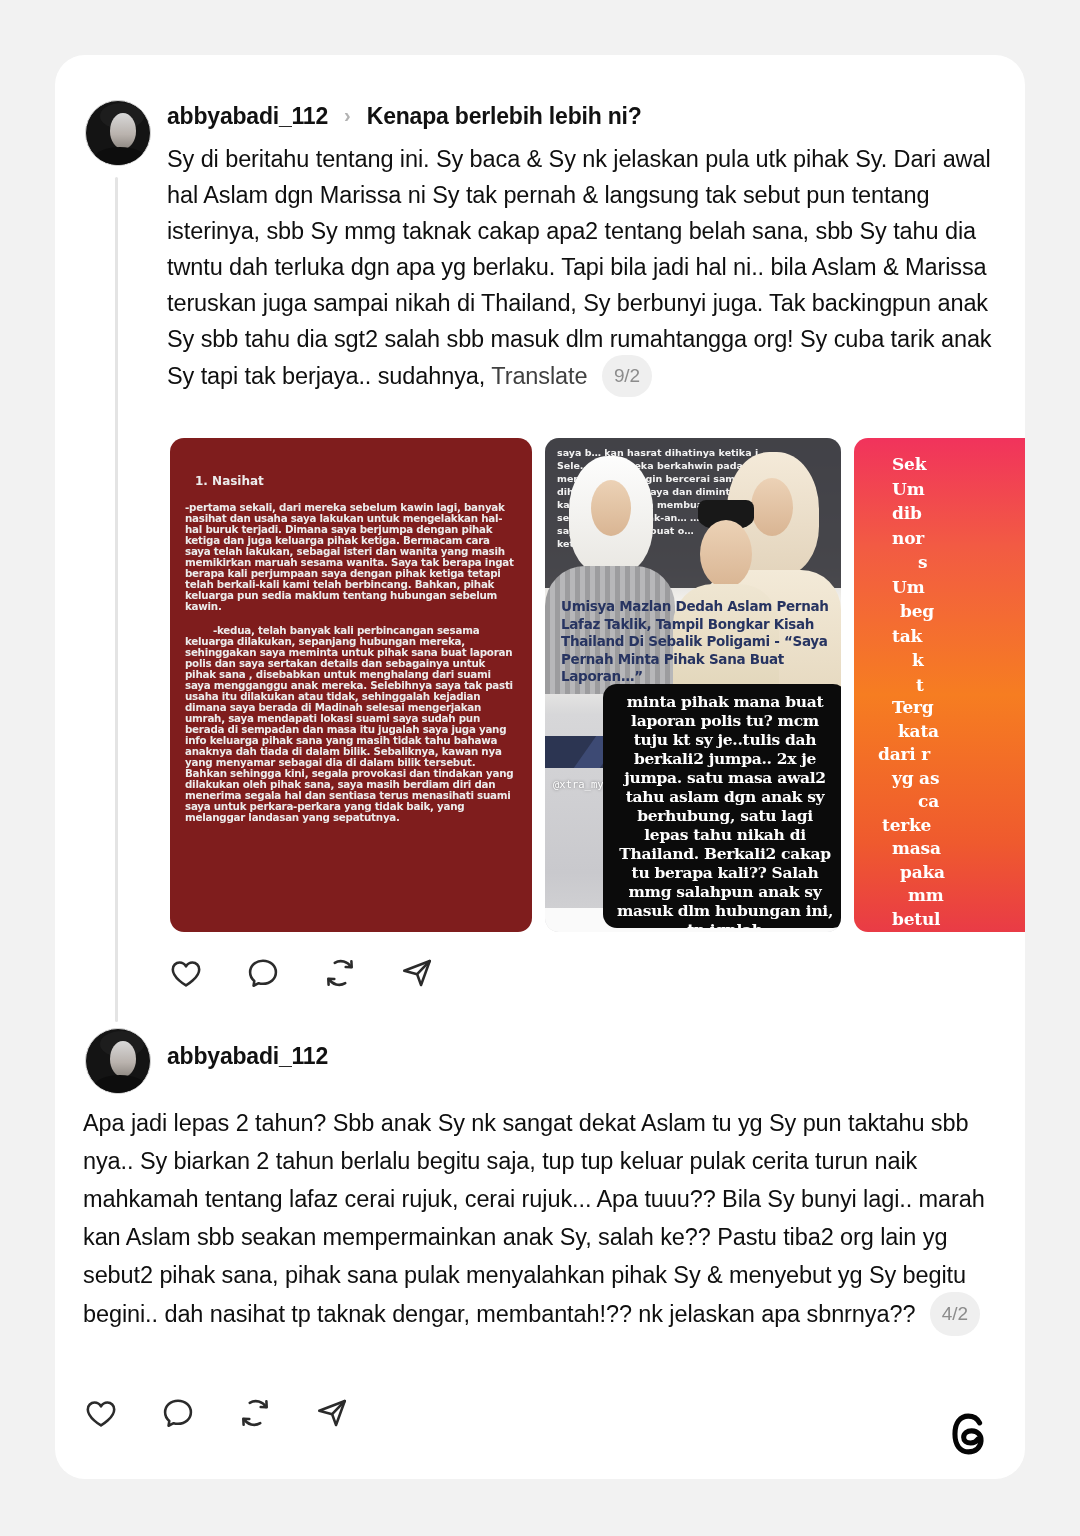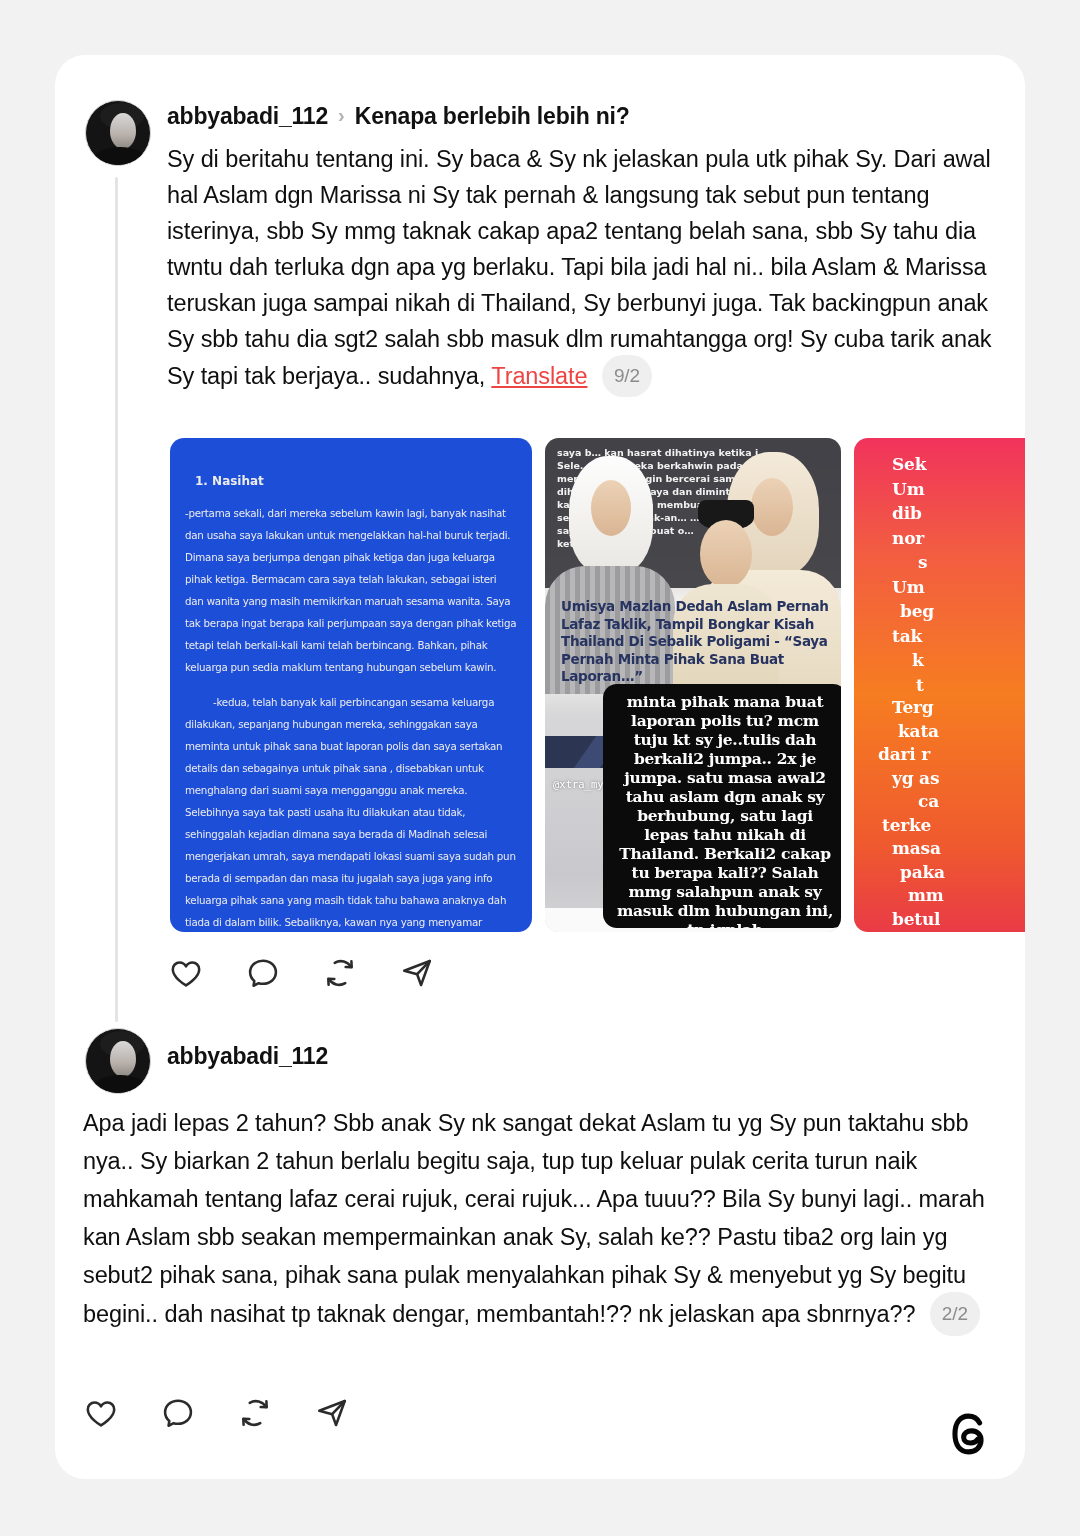--- a/index.html
+++ b/index.html
@@ -24,45 +24,45 @@
     background:linear-gradient(180deg,#d8d8d8 0%,#b9b2ad 60%,#8d8781 100%);
   }
   .avatar .hood{
     position:absolute;left:14px;top:2px;width:44px;height:26px;border-radius:50%;
     background:#1d1d1d;
   }
   .avatar .shoulder{
     position:absolute;left:8px;top:46px;width:52px;height:24px;border-radius:50% 50% 0 0;
     background:#0d0d0d;
   }
-  .hdr-row{position:absolute;display:flex;align-items:center;gap:10px;}
+  .hdr-row{position:absolute;display:flex;align-items:center;gap:16px;}
   .uname{font-weight:bold;font-size:23px;letter-spacing:-0.2px;}
   .chev{color:#b3b3b3;font-size:20px;font-weight:bold;transform:translateY(-1px);}
   .ttitle{font-weight:bold;font-size:23px;letter-spacing:-0.2px;}
   .threadline{position:absolute;width:3px;border-radius:2px;background:#e4e4e4;}
   
   .body-text{
     position:absolute;font-size:23.5px;line-height:36px;letter-spacing:-0.1px;color:#0f0f0f;
   }
-  .translate{color:#ef4444;cursor:pointer;text-decoration:underline;}
+  .translate{color:#404040;cursor:pointer;}
   .pill{
     display:inline-block;background:#efefef;color:#8c8c8c;border-radius:999px;
     font-size:19px;padding:3px 12px;margin-left:8px;transform:translateY(-2px);
   }
   
   .media-row{
     position:absolute;left:115px;top:383px;right:0;height:494px;
     display:flex;gap:13px;overflow:hidden;
   }
   .shot{border-radius:14px;flex:0 0 auto;position:relative;overflow:hidden;}
   
-  .shot1{width:362px;height:494px;background:#1d4ed8;}
+  .shot1{width:362px;height:494px;background:#7f1d1d;}
   .shot1-inner{padding:22px 15px;color:#ececec;font-family:"DejaVu Sans",sans-serif;}
   .shot1 h4{margin:14px 0 14px 10px;font-size:12px;letter-spacing:0;}
-  .shot1 p{margin:12px 0 13px 0;font-size:10.3px;line-height:22px;font-weight:normal;letter-spacing:-0.25px;}
+  .shot1 p{margin:12px 0 13px 0;font-size:10.3px;line-height:11px;font-weight:bold;letter-spacing:-0.25px;}
   .shot1 p.indent{text-indent:28px;}
   
   .shot2{width:296px;height:494px;
     background:linear-gradient(180deg,#bfbfc3 0%,#d8d7d6 26%,#f3f1ed 33%,#efeeea 48%,#d7d7d9 56%,#c9c9cd 88%,#d4d4d6 100%);}
   .ov-block{
     position:absolute;left:0;top:0;right:0;height:150px;
     background:rgba(38,38,44,0.82);padding:8px 12px;box-sizing:border-box;
   }
   .ov-block div{color:#f2f2f2;font-size:9.5px;font-weight:bold;line-height:13px;
     font-family:"DejaVu Sans",sans-serif;white-space:nowrap;overflow:hidden;}
@@ -245,21 +245,21 @@
     <div class="face"></div>
     <div class="shoulder"></div>
   </div>
 
   <div class="hdr-row" style="left:112px;top:988px;">
     <span class="uname">abbyabadi_112</span>
   </div>
 
   <div class="body-text" style="left:28px;top:1049px;width:915px;line-height:38px;">
     <span>Apa jadi lepas 2 tahun? Sbb anak Sy nk sangat dekat Aslam tu yg Sy pun taktahu sbb nya.. Sy biarkan 2 tahun berlalu begitu saja, tup tup keluar pulak cerita turun naik mahkamah tentang lafaz cerai rujuk, cerai rujuk... Apa tuuu?? Bila Sy bunyi lagi.. marah kan Aslam sbb seakan mempermainkan anak Sy, salah ke?? Pastu tiba2 org lain yg sebut2 pihak sana, pihak sana pulak menyalahkan pihak Sy &amp; menyebut yg Sy begitu begini.. dah nasihat tp taknak dengar, membantah!?? nk jelaskan apa sbnrnya??</span>
-    <span class="pill">2/2</span>
+    <span class="pill">4/2</span>
   </div>
 
   <div class="actions" style="left:28px;top:1340px;">
     <span class="aicon" title="Like">
       <svg viewBox="0 0 24 24">
           <path d="M12 20.3S3.2 15.2 3.2 9.6c0-2.6 2-4.6 4.5-4.6 1.8 0 3.4 1 4.3 2.6.9-1.6 2.5-2.6 4.3-2.6 2.5 0 4.5 2 4.5 4.6 0 5.6-8.8 10.7-8.8 10.7z"></path>
         </svg>
     </span>
     <span class="aicon" title="Comment">
       <svg viewBox="0 0 24 24">

